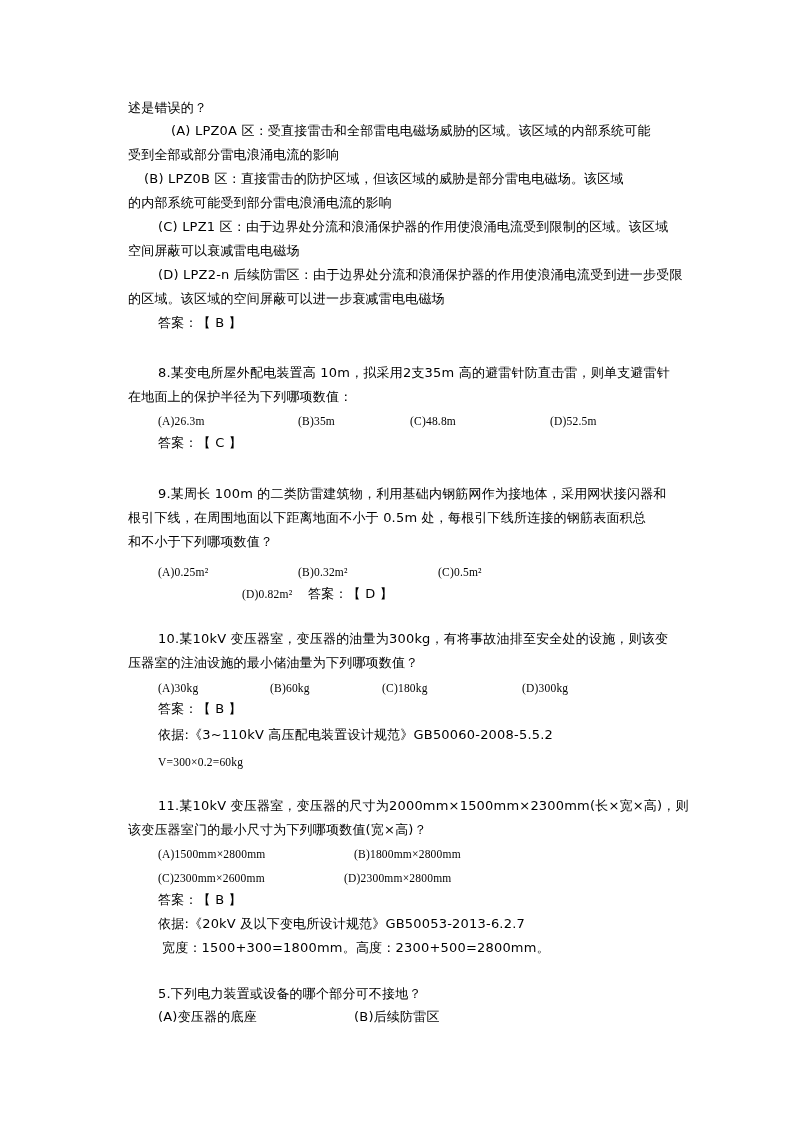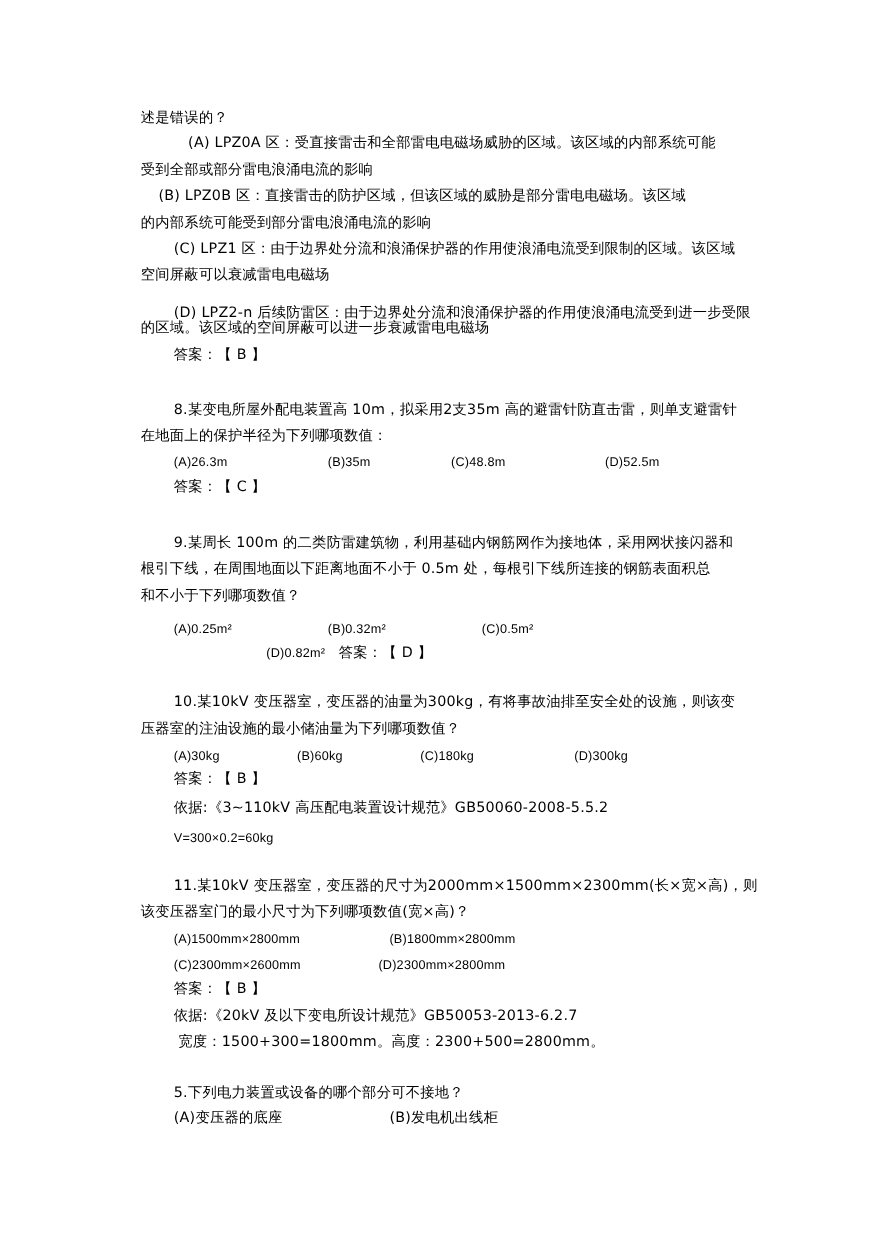--- a/index.html
+++ b/index.html
@@ -5,35 +5,35 @@
     html, body { margin: 0; padding: 0; background: #ffffff; }
     body {
       width: 794px; height: 1123px; position: relative; overflow: hidden;
       font-family: "DejaVu Sans", "Liberation Sans", sans-serif;
       color: #000000;
     }
     .ln {
       position: absolute; white-space: nowrap;
       font-size: 13px; line-height: 16px; letter-spacing: 0.2px;
     }
-    .mono { font-family: Liberation Sans, sans-serif; font-size: 11.5px; }
+    .mono { font-family: Liberation Serif, serif; font-size: 11.5px; }
   </style>
 </head>
 <body>
 
 <div>
 
   <div class="ln" style="left:128px;top:100px">述是错误的？</div>
   <div class="ln" style="left:171px;top:123px">(A) LPZ0A 区：受直接雷击和全部雷电电磁场威胁的区域。该区域的内部系统可能</div>
   <div class="ln" style="left:128px;top:147px">受到全部或部分雷电浪涌电流的影响</div>
   <div class="ln" style="left:144px;top:171px">(B) LPZ0B 区：直接雷击的防护区域，但该区域的威胁是部分雷电电磁场。该区域</div>
   <div class="ln" style="left:128px;top:195px">的内部系统可能受到部分雷电浪涌电流的影响</div>
   <div class="ln" style="left:158px;top:219px">(C) LPZ1 区：由于边界处分流和浪涌保护器的作用使浪涌电流受到限制的区域。该区域</div>
   <div class="ln" style="left:128px;top:243px">空间屏蔽可以衰减雷电电磁场</div>
-  <div class="ln" style="left:158px;top:277px">(D) LPZ2-n 后续防雷区：由于边界处分流和浪涌保护器的作用使浪涌电流受到进一步受限</div>
+  <div class="ln" style="left:158px;top:267px">(D) LPZ2-n 后续防雷区：由于边界处分流和浪涌保护器的作用使浪涌电流受到进一步受限</div>
   <div class="ln" style="left:128px;top:291px">的区域。该区域的空间屏蔽可以进一步衰减雷电电磁场</div>
   <div class="ln" style="left:158px;top:315px">答案：【 B 】</div>
 
   <div class="ln" style="left:158px;top:365px">8.某变电所屋外配电装置高 10m，拟采用2支35m 高的避雷针防直击雷，则单支避雷针</div>
   <div class="ln" style="left:128px;top:389px">在地面上的保护半径为下列哪项数值：</div>
   <div class="ln mono" style="left:158px;top:413px">(A)26.3m</div>
   <div class="ln mono" style="left:298px;top:413px">(B)35m</div>
   <div class="ln mono" style="left:410px;top:413px">(C)48.8m</div>
   <div class="ln mono" style="left:550px;top:413px">(D)52.5m</div>
   <div class="ln" style="left:158px;top:435px">答案：【 C 】</div>
@@ -62,15 +62,15 @@
   <div class="ln mono" style="left:158px;top:846px">(A)1500mm×2800mm</div>
   <div class="ln mono" style="left:354px;top:846px">(B)1800mm×2800mm</div>
   <div class="ln mono" style="left:158px;top:870px">(C)2300mm×2600mm</div>
   <div class="ln mono" style="left:344px;top:870px">(D)2300mm×2800mm</div>
   <div class="ln" style="left:158px;top:892px">答案：【 B 】</div>
   <div class="ln" style="left:158px;top:916px">依据:《20kV 及以下变电所设计规范》GB50053-2013-6.2.7</div>
   <div class="ln" style="left:162px;top:940px">宽度：1500+300=1800mm。高度：2300+500=2800mm。</div>
 
   <div class="ln" style="left:158px;top:986px">5.下列电力装置或设备的哪个部分可不接地？</div>
   <div class="ln" style="left:158px;top:1009px">(A)变压器的底座</div>
-  <div class="ln" style="left:354px;top:1009px">(B)发电机出线柜</div>
+  <div class="ln" style="left:354px;top:1009px">(B)后续防雷区</div>
 
 </div>
 
 </body></html>

